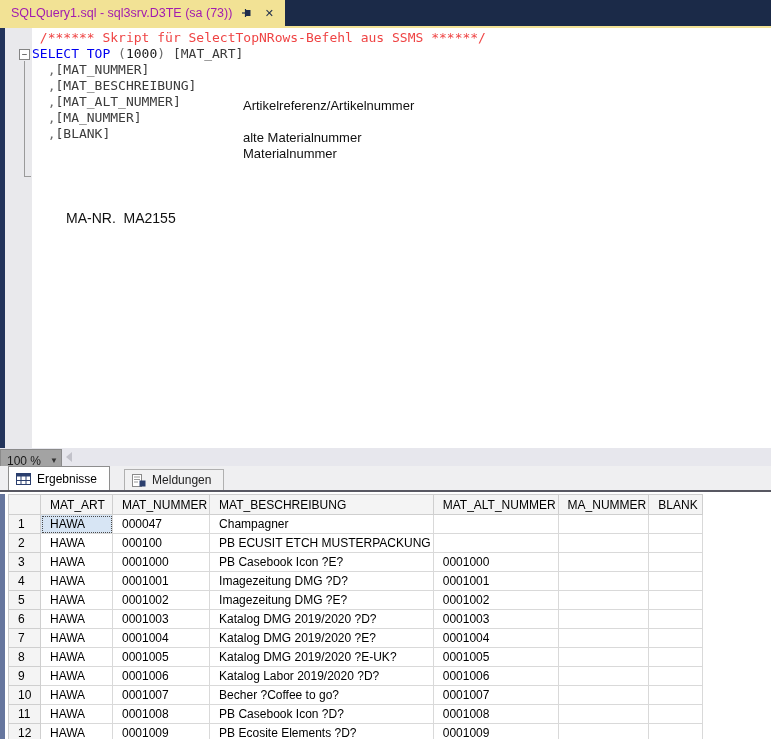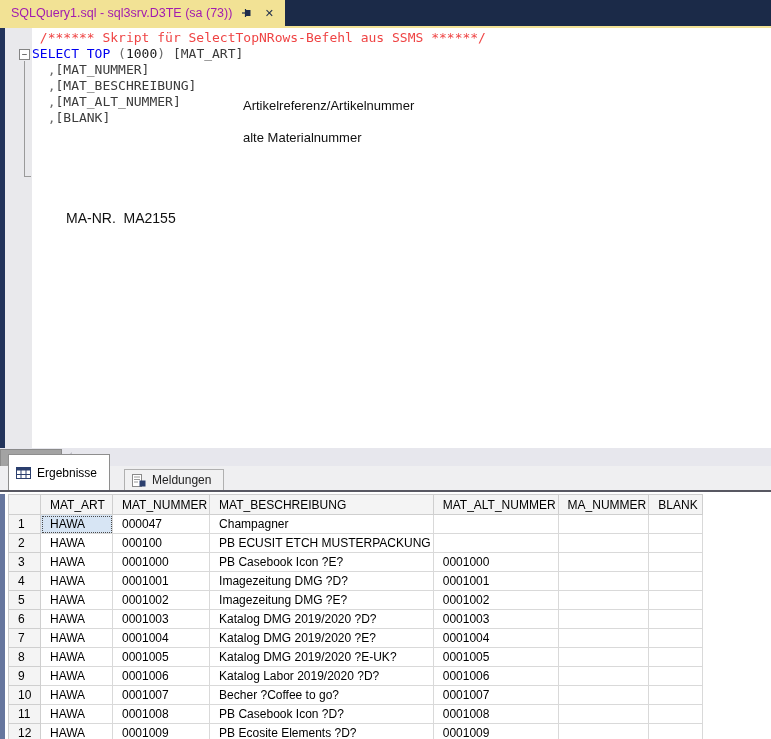--- a/index.html
+++ b/index.html
@@ -69,21 +69,21 @@
 
   
   .results-tabstrip {
     position:absolute; top:466px; left:0; right:0; height:26px; background:#efeff1;
     border-bottom:2px solid #585862; display:flex; align-items:flex-end; padding-left:8px;
   }
   .rtab {
     display:inline-flex; align-items:center; gap:6px; font-size:12px; color:#000;
     padding:0 12px 0 7px; cursor:default;
   }
-  .rtab.active { background:#ffffff; border:1px solid #8e8e8e; border-bottom:none; height:36px; }
+  .rtab.active { background:#ffffff; border:1px solid #8e8e8e; border-bottom:none; height:24px; }
   .rtab.inactive { background:#f1f1f2; border:1px solid #b0b0b0; border-bottom:none; height:21px; margin-left:14px; color:#222; }
 
   
   .grid-pane { position:absolute; top:494px; left:0; right:0; bottom:0; background:#ffffff; overflow:hidden; }
   .grid-strip { position:absolute; left:0; top:0; width:5px; bottom:0; background:#66769e; }
   table.results { position:absolute; left:8px; top:0; border-collapse:collapse; table-layout:fixed; font-size:12px; }
   table.results th, table.results td {
     height:19px; padding:0 2px 0 9px; text-align:left; font-weight:normal;
     border:1px solid #d9d9d9; overflow:hidden; white-space:nowrap; color:#000;
   }
@@ -116,20 +116,21 @@
   <div class="gutter-dark"></div>
   <div class="gutter"></div>
   <div class="fold-box">−</div>
   <div class="fold-line"></div>
   <div class="code">
       <div class="code-line"><span class="tok-plain"> </span><span class="tok-comment">/****** Skript für SelectTopNRows-Befehl aus SSMS ******/</span></div>
       <div class="code-line"><span class="tok-kw">SELECT</span><span class="tok-plain"> </span><span class="tok-kw">TOP</span><span class="tok-plain"> (</span><span class="tok-num">1000</span><span class="tok-plain">) </span><span class="tok-id">[MAT_ART]</span></div>
       <div class="code-line"><span class="tok-plain">  ,</span><span class="tok-id">[MAT_NUMMER]</span><span class="annotation">Artikelreferenz/Artikelnummer</span></div>
       <div class="code-line"><span class="tok-plain">  ,</span><span class="tok-id">[MAT_BESCHREIBUNG]</span></div>
       <div class="code-line"><span class="tok-plain">  ,</span><span class="tok-id">[MAT_ALT_NUMMER]</span><span class="annotation">alte Materialnummer</span></div>
+      <div class="code-line"><span class="tok-plain">  ,</span><span class="tok-id">[MA_NUMMER]</span><span class="annotation">Materialnummer</span></div>
       <div class="code-line"><span class="tok-plain">  ,</span><span class="tok-id">[BLANK]</span></div>
     </div>
   <div class="editor-note">MA-NR.  MA2155</div>
 </div>
 
 <div class="scrollrow">
   <div class="zoom-combo">
     <span class="zoom-label">100 %</span>
     <span class="combo-arrow">▼</span>
   </div>

